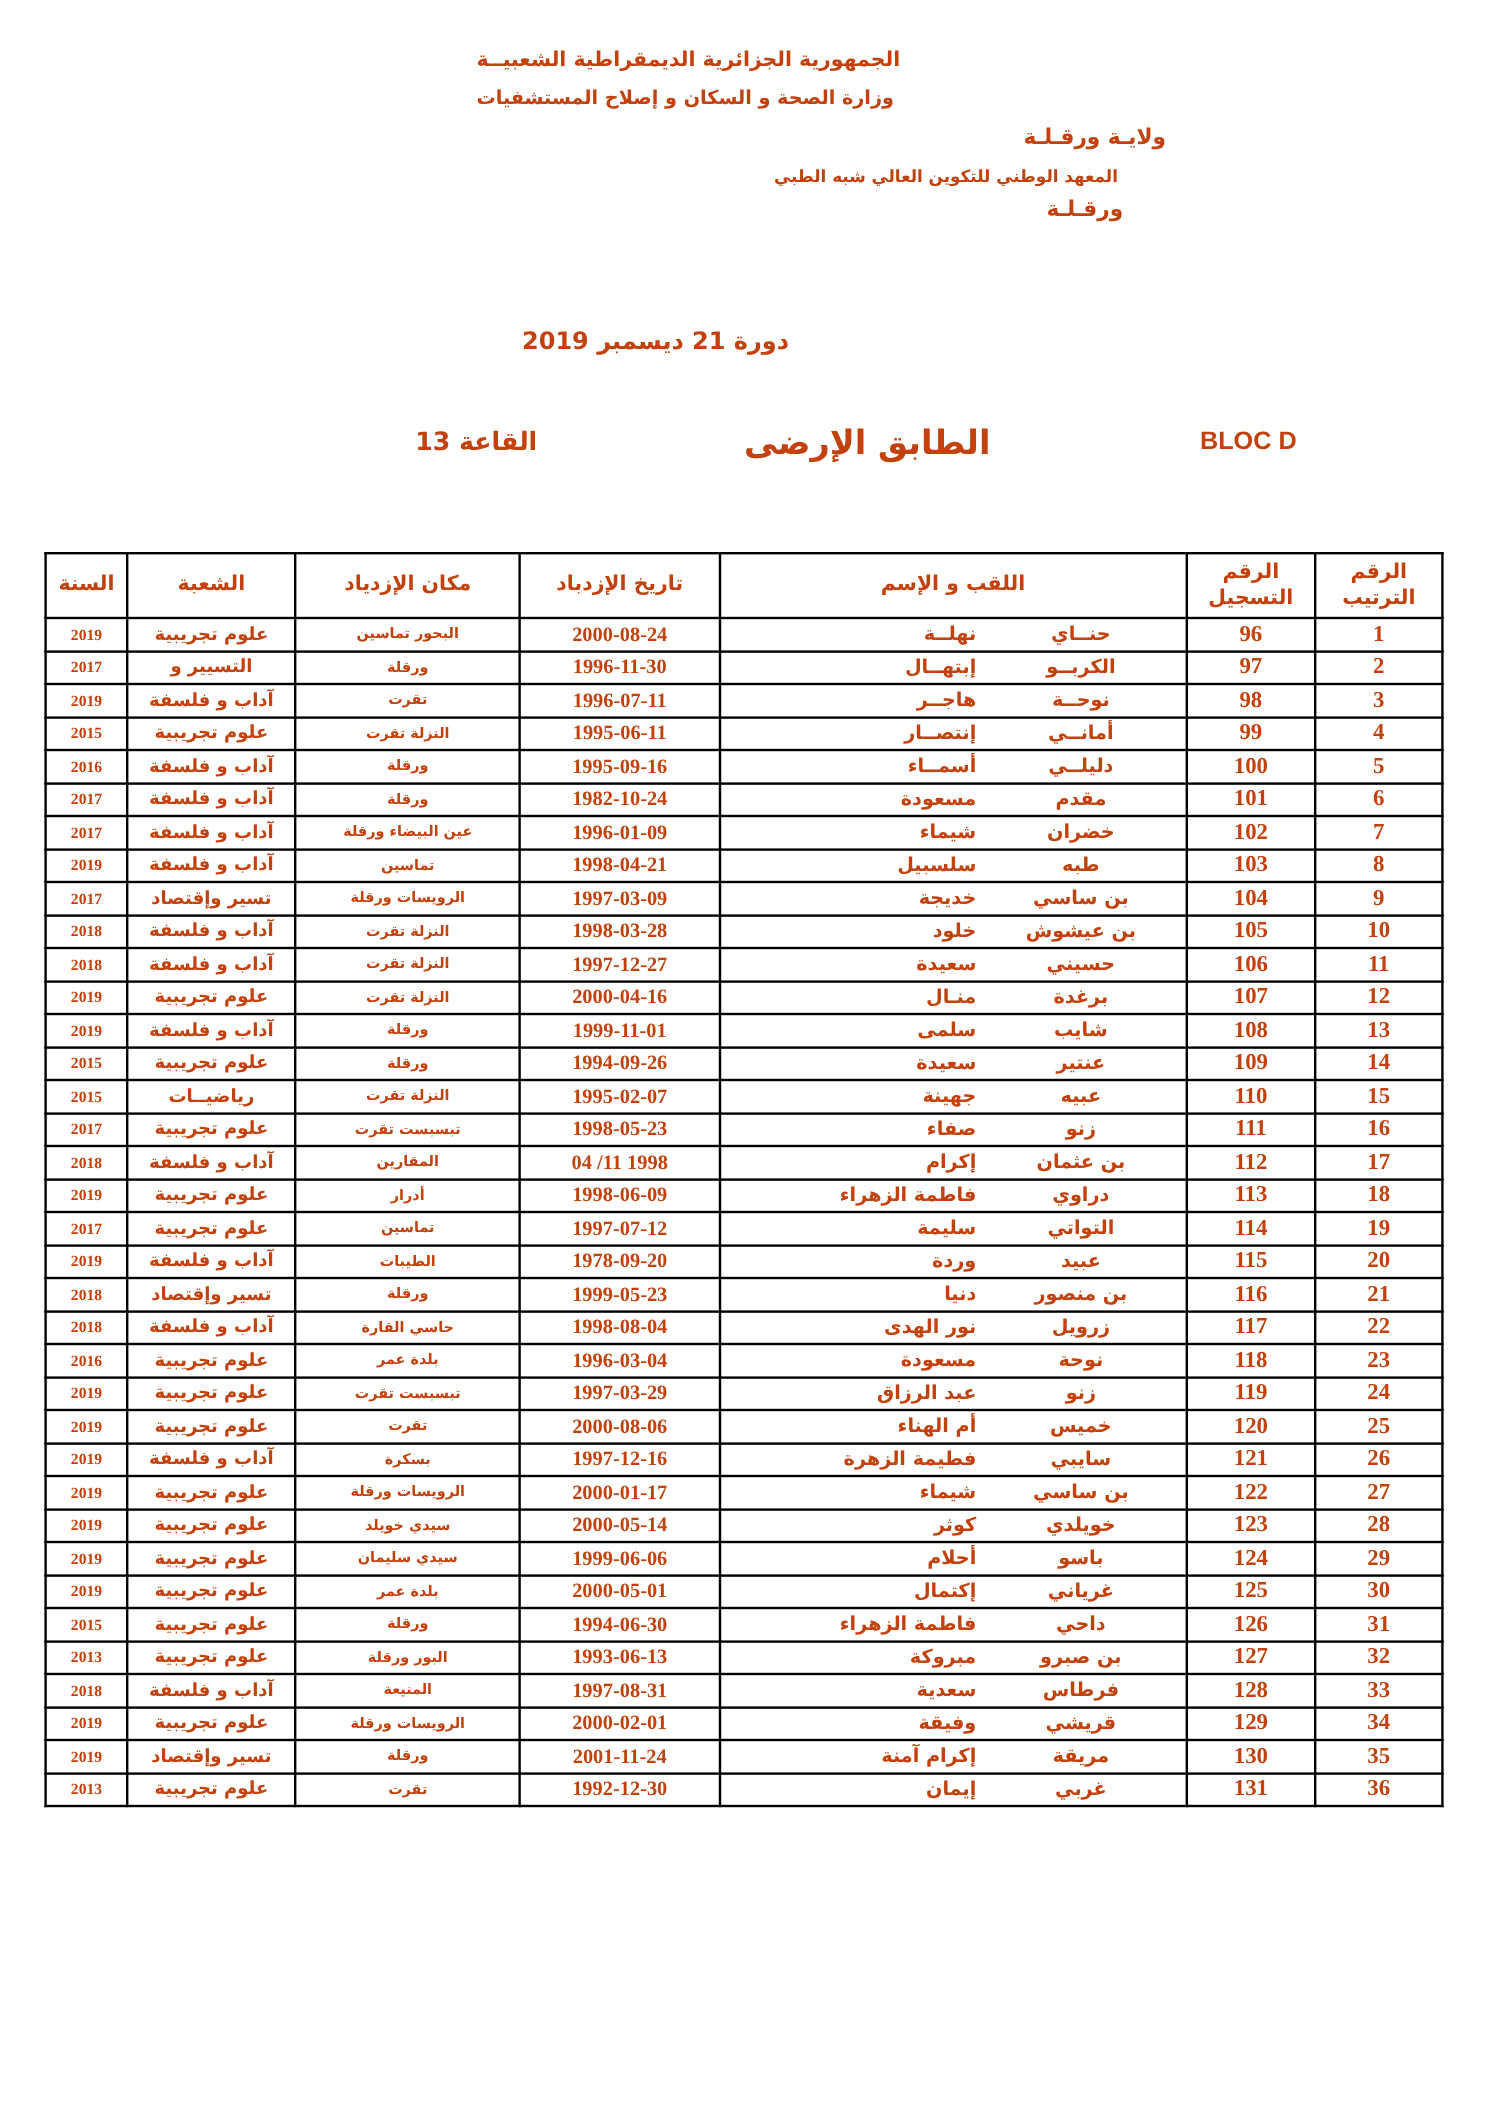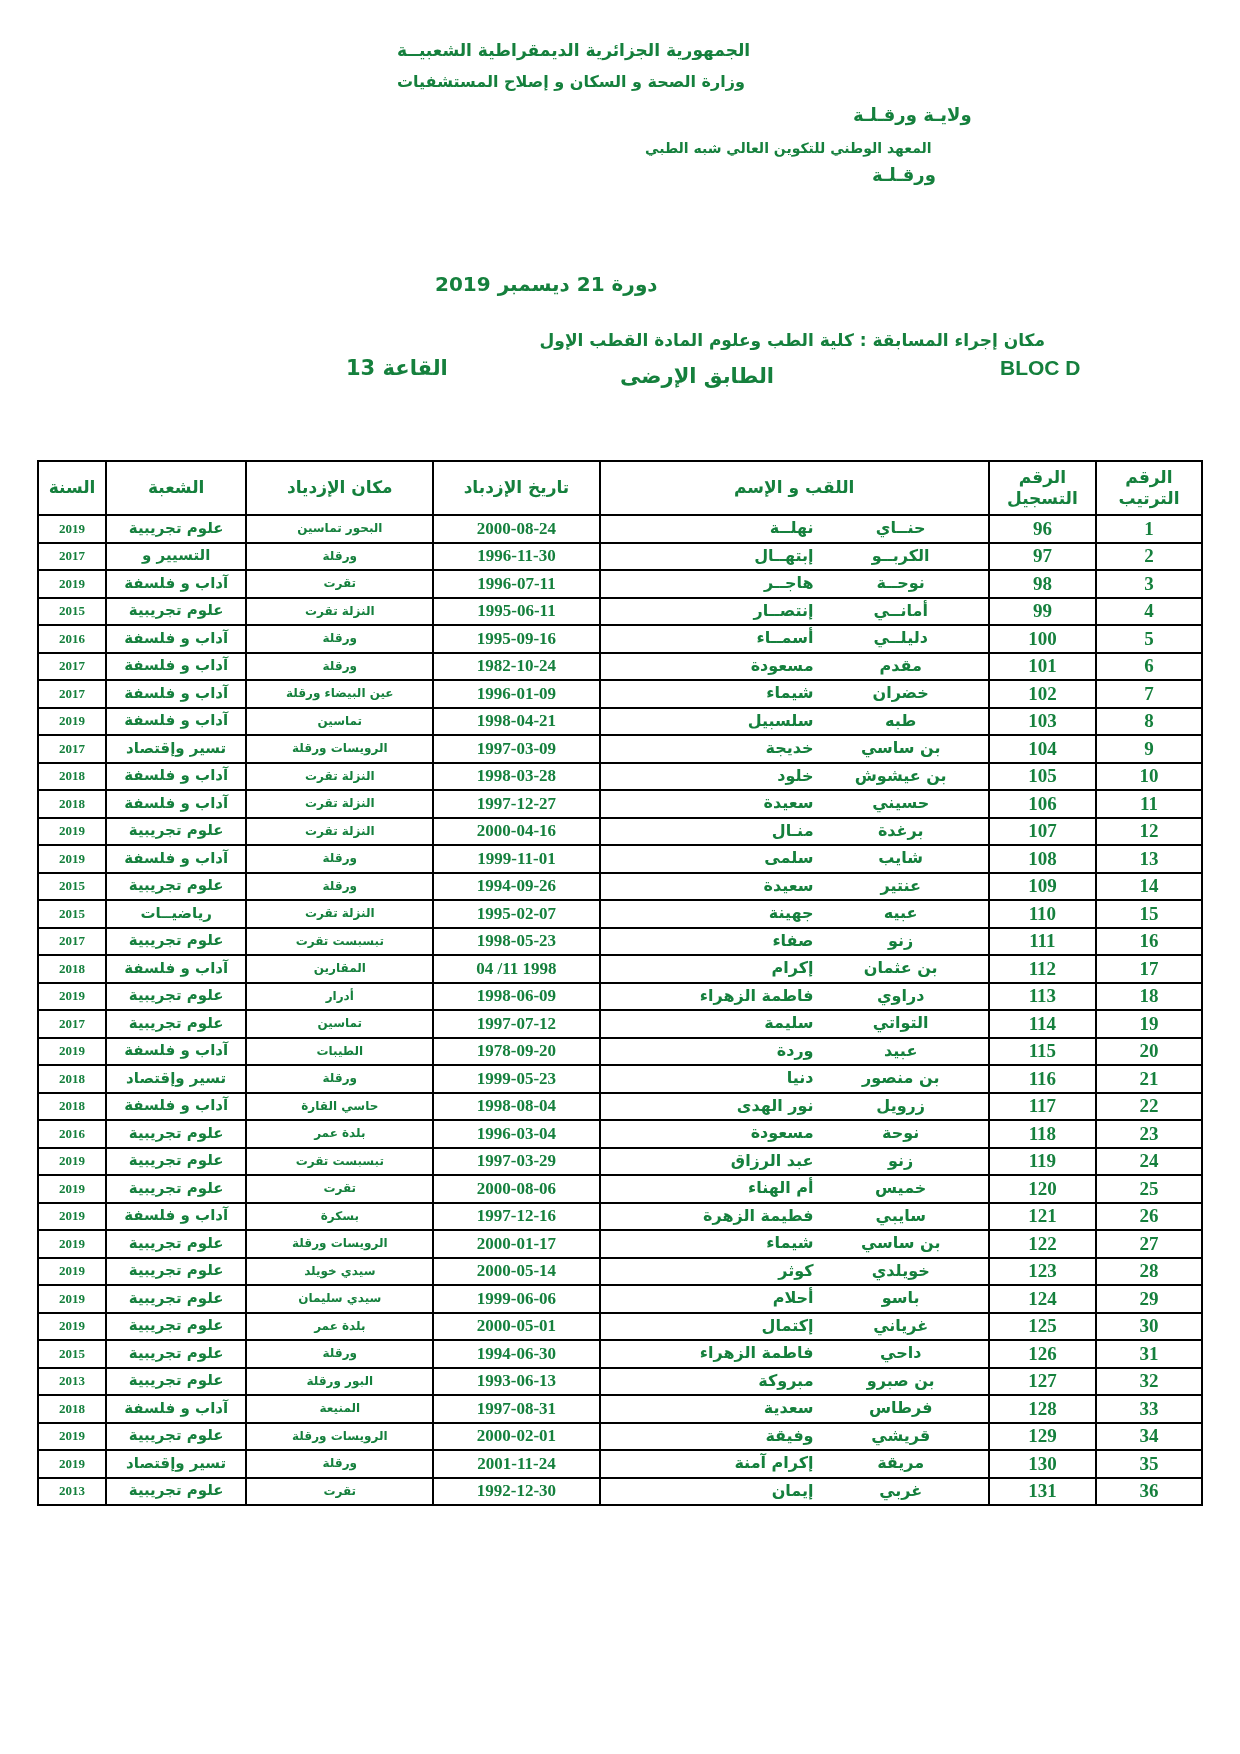--- a/index.html
+++ b/index.html
@@ -1,21 +1,21 @@
 <!DOCTYPE html>
 <html lang="ar" dir="rtl"><head>
 <meta charset="utf-8">
 <style>
   html,body{margin:0;padding:0;background:#e8e8e8;}
   .page{
     position:relative;
     width:1240px;height:1754px;
     margin:0 auto;
     background:#ffffff;
-    color:#15803d;
+    color:#c2410c;
     font-family:"DejaVu Sans",sans-serif;
     font-weight:bold;
     direction:rtl;
     overflow:hidden;
   }
   .abs{position:absolute;white-space:nowrap;}
   .lat{font-family:"Liberation Sans","DejaVu Sans",sans-serif;}
 
   .h-line1{left:397px;top:40px;font-size:17px;}
   .h-line2{left:397px;top:72px;font-size:16px;}
@@ -23,21 +23,21 @@
   .h-line4{left:645px;top:140px;font-size:14px;}
   .h-line5{left:872px;top:164px;font-size:18px;}
 
   .doc-title{left:408px;top:240px;font-size:20px;}
   .doc-title .u{text-decoration:underline;text-decoration-thickness:2px;text-underline-offset:4px;}
   .doc-session{left:435px;top:272px;font-size:20px;}
 
   .exam-loc{right:195px;top:330px;font-size:17px;}
 
   .loc-room{left:310px;top:356px;font-size:21px;margin-left:36px;}
-  .loc-floor{left:620px;top:364px;font-size:21px;}
+  .loc-floor{left:620px;top:352px;font-size:28px;}
   .loc-bloc{left:1000px;top:356px;font-size:21px;}
 
   table.reg{
     position:absolute;left:37px;top:460px;
     width:1166px;
     border-collapse:collapse;
     table-layout:fixed;
   }
   table.reg th,table.reg td{
     border:2px solid #000;
@@ -78,21 +78,20 @@
 <div class="page">
 
   <div class="abs h-line1">الجمهورية الجزائرية  الديمقراطية الشعبيــة</div>
   <div class="abs h-line2">وزارة الصحة و السكان و إصلاح المستشفيات</div>
   <div class="abs h-line3">ولايـة ورقـلـة</div>
   <div class="abs h-line4">المعهد الوطني للتكوين العالي شبه الطبي</div>
   <div class="abs h-line5">ورقـلـة</div>
 
   <div class="abs doc-session">دورة 21 ديسمبر 2019</div>
 
-  <div class="abs exam-loc">مكان إجراء المسابقة : كلية الطب وعلوم المادة القطب الإول</div>
 
   <div class="abs loc-room">القاعة 13</div>
   <div class="abs loc-floor">الطابق الإرضى</div>
   <div class="abs loc-bloc lat">BLOC D</div>
 
   <table class="reg">
     <colgroup>
       <col class="c-order">
         <col class="c-reg">
         <col class="c-name">

